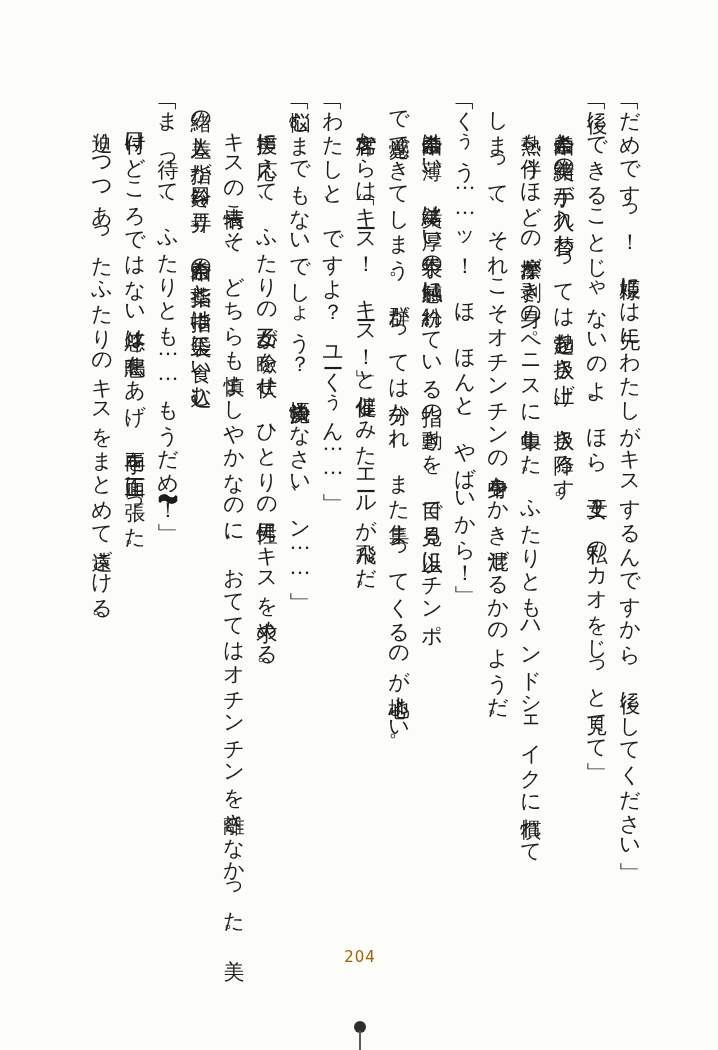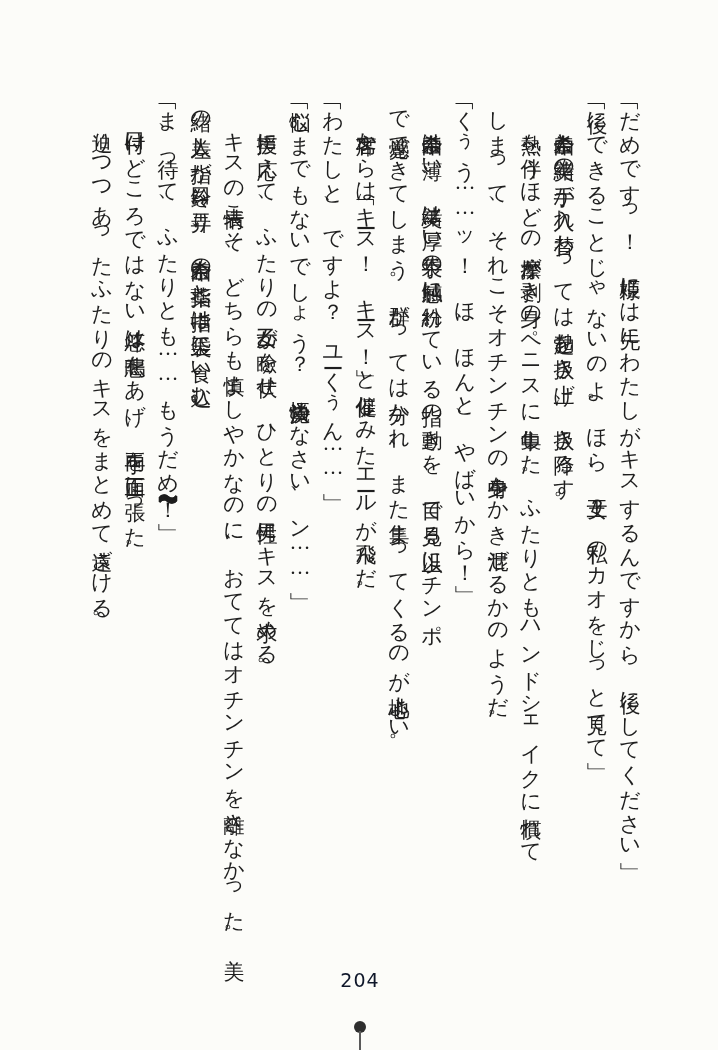--- a/index.html
+++ b/index.html
@@ -26,28 +26,28 @@
     line-height: 33px;
     letter-spacing: 0.5px;
     color: #1e1e1e;
     white-space: pre;
   }
   .text-line {
     
   }
   .page-number {
     position: absolute;
-    top: 969px;
+    top: 948px;
     left: 331px;
     width: 58px;
     text-align: center;
     font-family: "DejaVu Sans", "Liberation Sans", sans-serif;
-    font-size: 19px;
+    font-size: 15px;
     letter-spacing: 1px;
-    color: #0f172a;
+    color: #a16207;
   }
   .footer-dot {
     position: absolute;
     top: 1021px;
     left: 354px;
     width: 12px;
     height: 12px;
     border-radius: 50%;
     background: #2e2e2e;
   }

